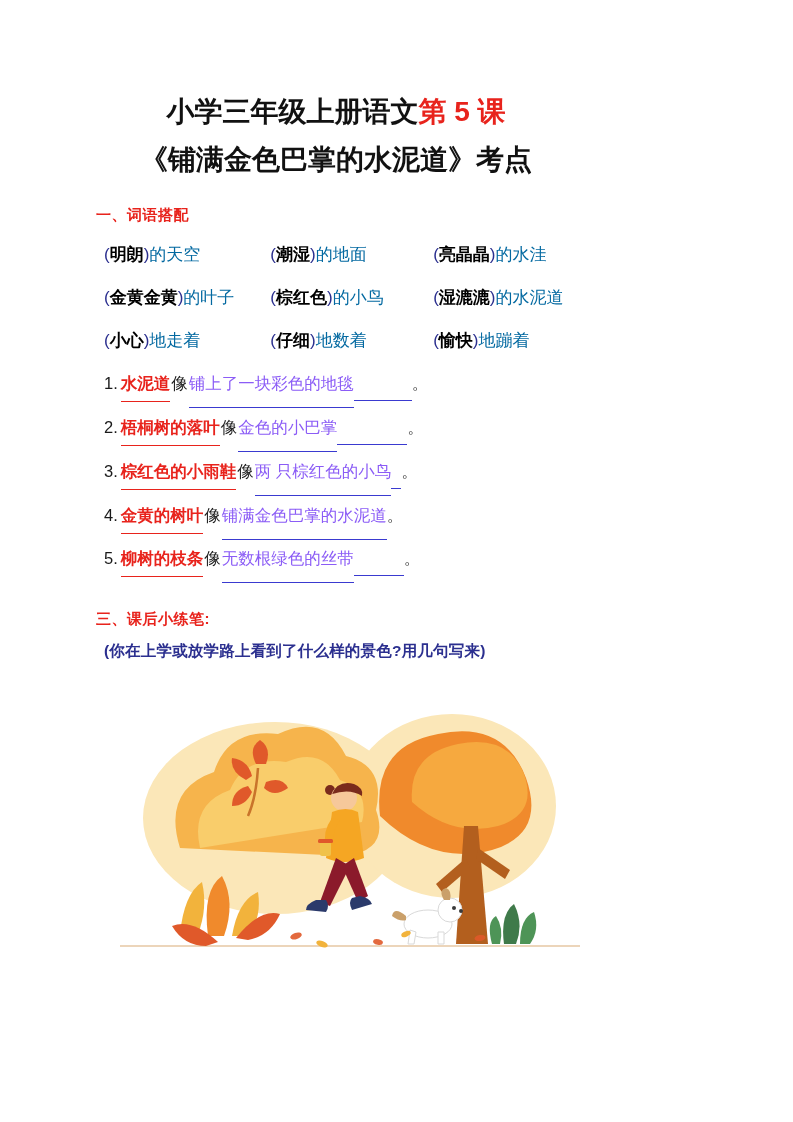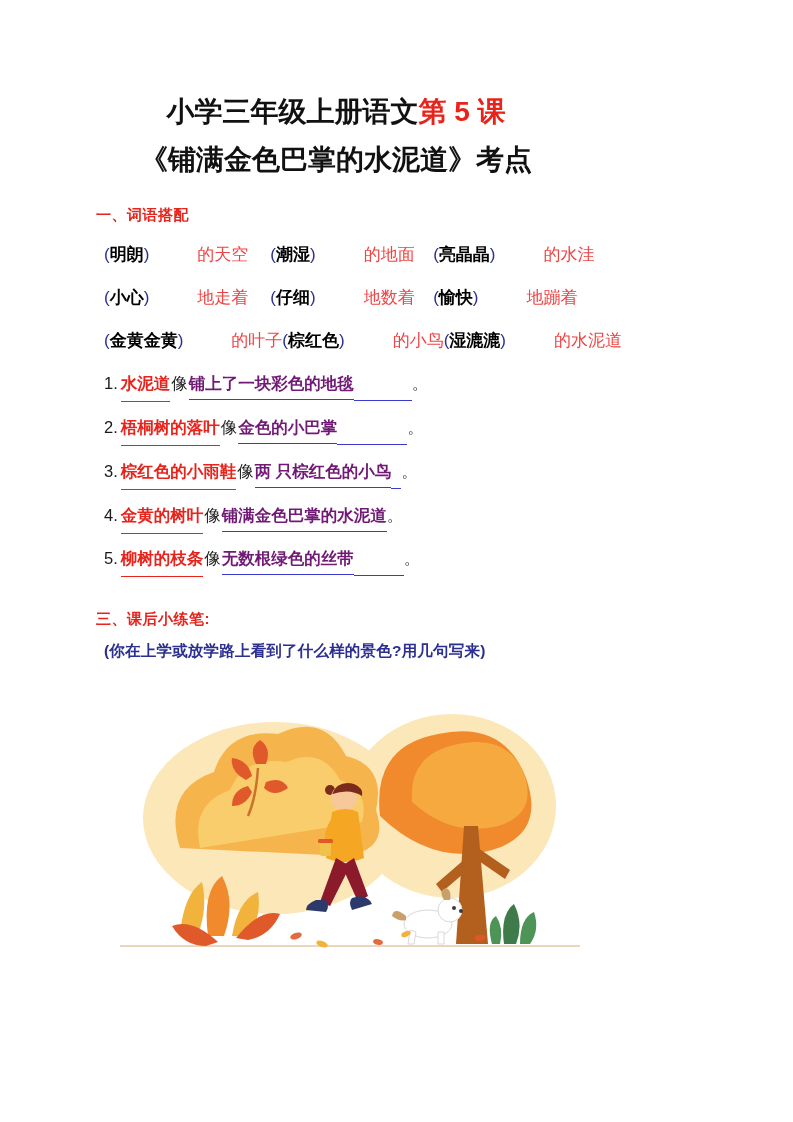--- a/index.html
+++ b/index.html
@@ -56,21 +56,21 @@
     font-size: 17px;
     line-height: 36px;
     color: #1a1a1a;
     margin-bottom: 6px;
   }
   .pair {
     white-space: nowrap;
   }
   .pair .paren { color: #2b2f8f; }
   .pair .word { color: #000000; font-weight: bold; font-family: Liberation Mono, monospace; }
-  .pair .tail { color: #ef4444; margin-left: 48px; }
+  .pair .tail { color: #0369a1; }
   .col-a { width: 186px; }
   .col-b { width: 182px; }
   .col-c { width: 200px; }
 
   
   .sentences {
     margin-left: 44px;
   }
   .sent-row {
     font-size: 16.5px;
@@ -81,24 +81,24 @@
   }
   .sent-num { color: #1a1a1a; margin-right: 3px; }
   .sub-red {
     color: #e8231c;
     font-weight: bold;
     border-bottom: 1.5px solid #e8231c;
     padding-bottom: 9px;
   }
   .like { color: #1a1a1a; margin: 0 1px; }
   .ans {
-    color: #701a75;
-    font-weight: bold;
+    color: #8b5cf6;
+    font-weight: normal;
     border-bottom: 1.5px solid #3a3ad0;
-    padding-bottom: 7px;
+    padding-bottom: 15px;
   }
   .blank-line {
     display: inline-block;
     border-bottom: 1.5px solid #3a3ad0;
     vertical-align: bottom;
     height: 19px;
   }
   .period { color: #1a1a1a; }
 
   
@@ -141,29 +141,29 @@
 
   <div class="pairs">
 
     <div class="pair-row">
       <span class="pair col-a"><span class="paren">(</span><span class="word">明朗</span><span class="paren">)</span><span class="tail">的天空</span></span>
       <span class="pair col-b"><span class="paren">(</span><span class="word">潮湿</span><span class="paren">)</span><span class="tail">的地面</span></span>
       <span class="pair col-c"><span class="paren">(</span><span class="word">亮晶晶</span><span class="paren">)</span><span class="tail">的水洼</span></span>
     </div>
 
     <div class="pair-row">
+      <span class="pair col-a"><span class="paren">(</span><span class="word">金黄金黄</span><span class="paren">)</span><span class="tail">的叶子</span></span>
+      <span class="pair col-b"><span class="paren">(</span><span class="word">棕红色</span><span class="paren">)</span><span class="tail">的小鸟</span></span>
+      <span class="pair col-c"><span class="paren">(</span><span class="word">湿漉漉</span><span class="paren">)</span><span class="tail">的水泥道</span></span>
+    </div>
+
+    <div class="pair-row">
       <span class="pair col-a"><span class="paren">(</span><span class="word">小心</span><span class="paren">)</span><span class="tail">地走着</span></span>
       <span class="pair col-b"><span class="paren">(</span><span class="word">仔细</span><span class="paren">)</span><span class="tail">地数着</span></span>
       <span class="pair col-c"><span class="paren">(</span><span class="word">愉快</span><span class="paren">)</span><span class="tail">地蹦着</span></span>
-    </div>
-
-    <div class="pair-row">
-      <span class="pair col-a"><span class="paren">(</span><span class="word">金黄金黄</span><span class="paren">)</span><span class="tail">的叶子</span></span>
-      <span class="pair col-b"><span class="paren">(</span><span class="word">棕红色</span><span class="paren">)</span><span class="tail">的小鸟</span></span>
-      <span class="pair col-c"><span class="paren">(</span><span class="word">湿漉漉</span><span class="paren">)</span><span class="tail">的水泥道</span></span>
     </div>
 
   </div>
 
 
   <div class="sentences">
 
     <div class="sent-row">
       <span class="sent-num">1.</span><span class="sub-red">水泥道</span><span class="like">像</span><span class="ans">铺上了一块彩色的地毯</span><span class="blank-line" style="width:58px"></span><span class="period">。</span>
     </div>

